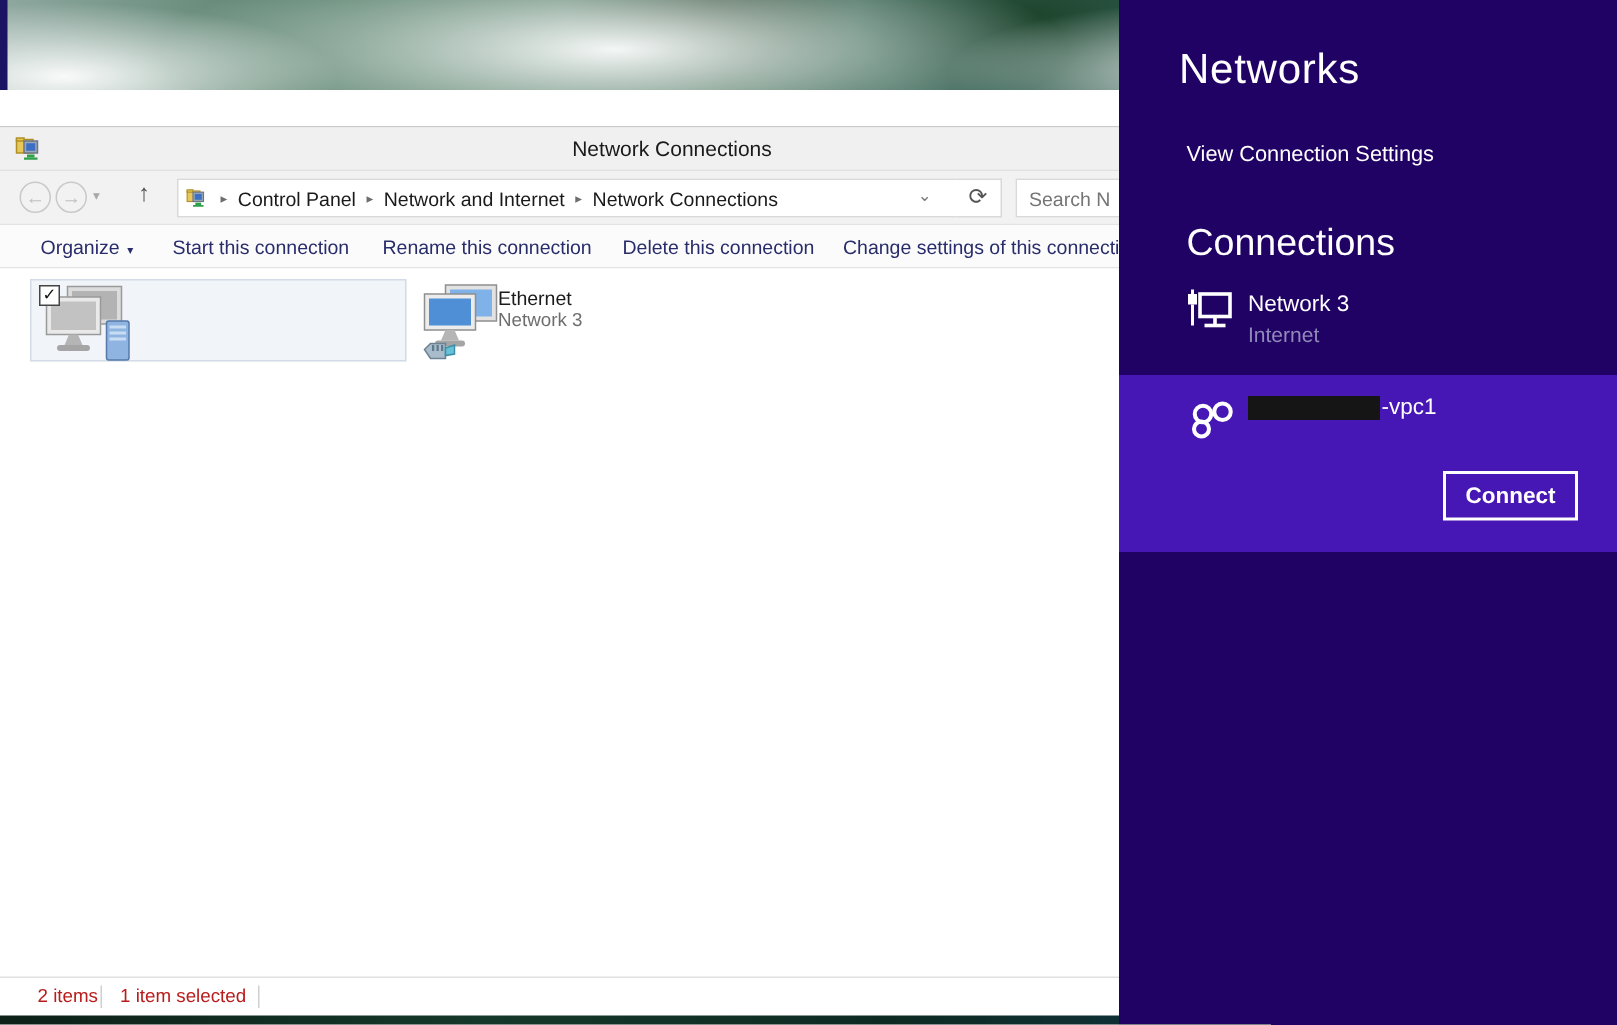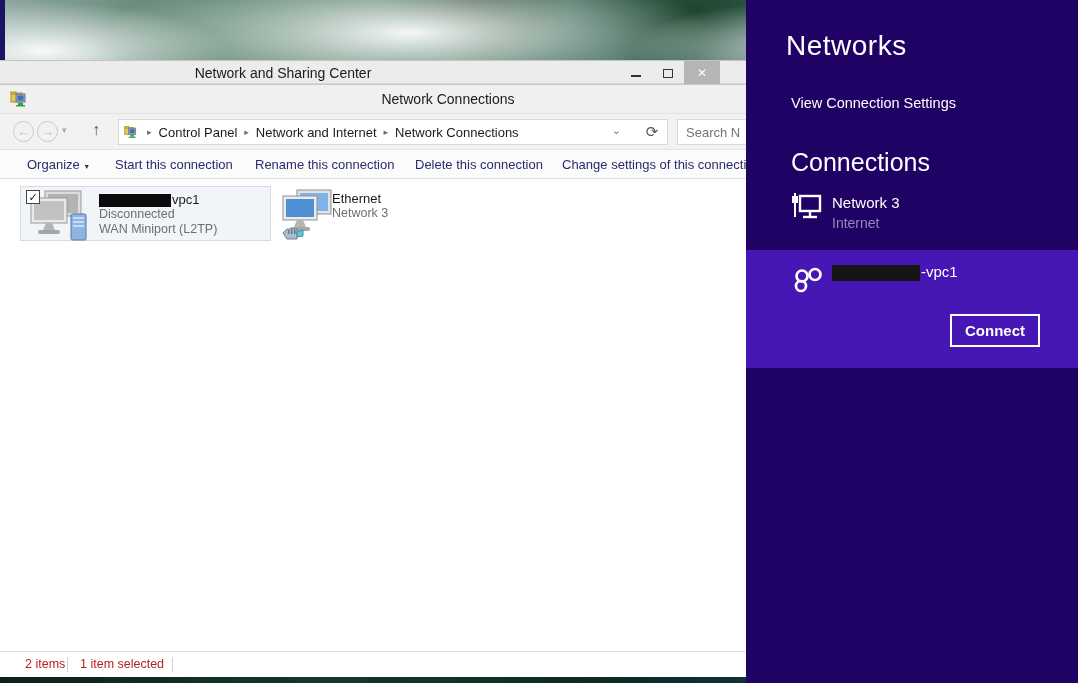--- a/index.html
+++ b/index.html
@@ -92,45 +92,33 @@
   .charm-link { position:absolute; left:45px; top:95px; font-size:14.5px; cursor:pointer; }
   .charm-section { position:absolute; left:45px; top:148px; font-size:25px; font-weight:300; }
   .net-row { position:absolute; left:0; top:188px; width:344px; height:48px; cursor:pointer; }
   .net-row .nicon { position:absolute; left:44px; top:4px; }
   .net-name { position:absolute; left:86px; top:6px; font-size:15px; }
   .net-status { position:absolute; left:86px; top:27px; font-size:14px; color:#9189b9; }
   .vpn-row { position:absolute; left:0; top:250px; width:344px; height:118px; background:#4617b4; cursor:pointer; }
   .vpn-row .vicon { position:absolute; left:44px; top:15px; }
   .vpn-name { position:absolute; left:86px; top:13px; font-size:15px; white-space:nowrap; }
   .redact-charm { width:88px; height:16px; margin-right:1px; background:#151515; }
-  .connect-btn { position:absolute; right:50px; top:64px; min-width:90px; height:33px; background:transparent;
+  .connect-btn { position:absolute; right:38px; top:64px; min-width:90px; height:33px; background:transparent;
     border:2px solid #fff; color:#fff; font-size:15px; font-weight:bold; font-family:inherit;
     padding:0 2px; cursor:pointer; }
 </style>
 </head>
 <body>
 
 <div class="stage">
 
   <div class="wallpaper"></div>
   <div class="left-edge"></div>
   <div class="bottom-strip"></div>
 
-  <div class="nasc-bar">
-    <div class="nasc-title">Network and Sharing Center</div>
-    <div class="win-btn btn-min">
-      <span class="min-bar"></span>
-    </div>
-    <div class="win-btn btn-max">
-      <span class="max-box"></span>
-    </div>
-    <div class="win-btn btn-close">
-      <span>✕</span>
-    </div>
-  </div>
 
   <div class="nc-window">
 
     <div class="nc-titlebar">
       <svg class="nc-app-icon" width="18" height="18" viewBox="0 0 18 18">
         <rect x="1" y="3" width="11" height="9" fill="#e8c85a" stroke="#b09025" stroke-width="1"></rect>
         <rect x="1" y="2" width="5" height="2" fill="#e8c85a" stroke="#b09025" stroke-width="1"></rect>
         <rect x="6" y="4" width="9" height="8" fill="#9aa7b8" stroke="#6b7686" stroke-width="1"></rect>
         <rect x="7.5" y="5.5" width="6" height="5" fill="#3a6fc4"></rect>
         <rect x="8" y="13" width="5" height="2" fill="#2fa04a"></rect>
@@ -200,25 +188,20 @@
             <path d="M21 35 L27 35 L30 42 L18 42 Z" fill="#b5b5b5"></path>
             <rect x="13" y="42" width="22" height="4" rx="2" fill="#a5a5a5"></rect>
             <rect x="46" y="26" width="15" height="26" rx="1.5" fill="#8fb4e2" stroke="#5578a8"></rect>
             <rect x="48" y="29" width="11" height="2" fill="#c8ddf2"></rect>
             <rect x="48" y="33" width="11" height="2" fill="#c8ddf2"></rect>
             <rect x="48" y="37" width="11" height="2" fill="#c8ddf2"></rect>
           </svg>
           <div class="conn-check">
             <span>✓</span>
           </div>
-        </div>
-        <div class="conn-text">
-          <div><span class="redact redact-list"></span><span>vpc1</span></div>
-          <div class="sub">Disconnected</div>
-          <div class="sub">WAN Miniport (L2TP)</div>
         </div>
       </div>
 
       <div class="conn-item item-eth">
         <div class="conn-icon-wrap" style="flex-basis:56px;width:56px;">
           <svg width="56" height="54" viewBox="0 0 56 54" style="position:absolute;left:3px;top:1px;">
             <rect x="18" y="3" width="34" height="24" fill="#e2e2e2" stroke="#8f8f8f"></rect>
             <rect x="21" y="6" width="28" height="18" fill="#7fb2e8"></rect>
             <rect x="4" y="9" width="34" height="24" fill="#ececec" stroke="#8f8f8f"></rect>
             <rect x="7" y="12" width="28" height="18" fill="#4f8fd6"></rect>

